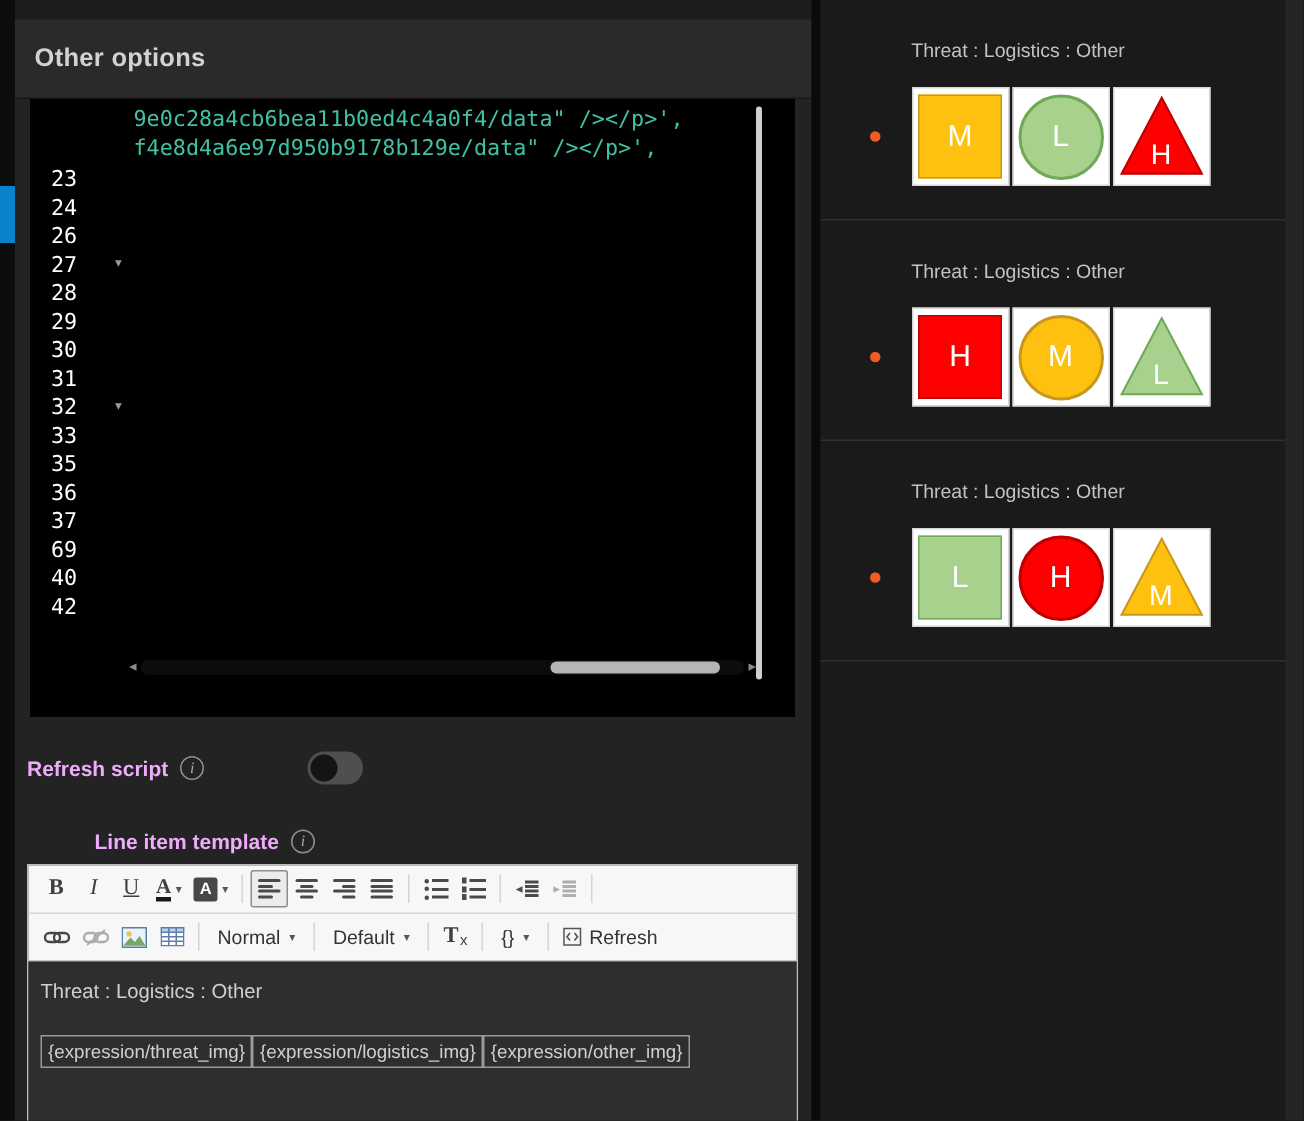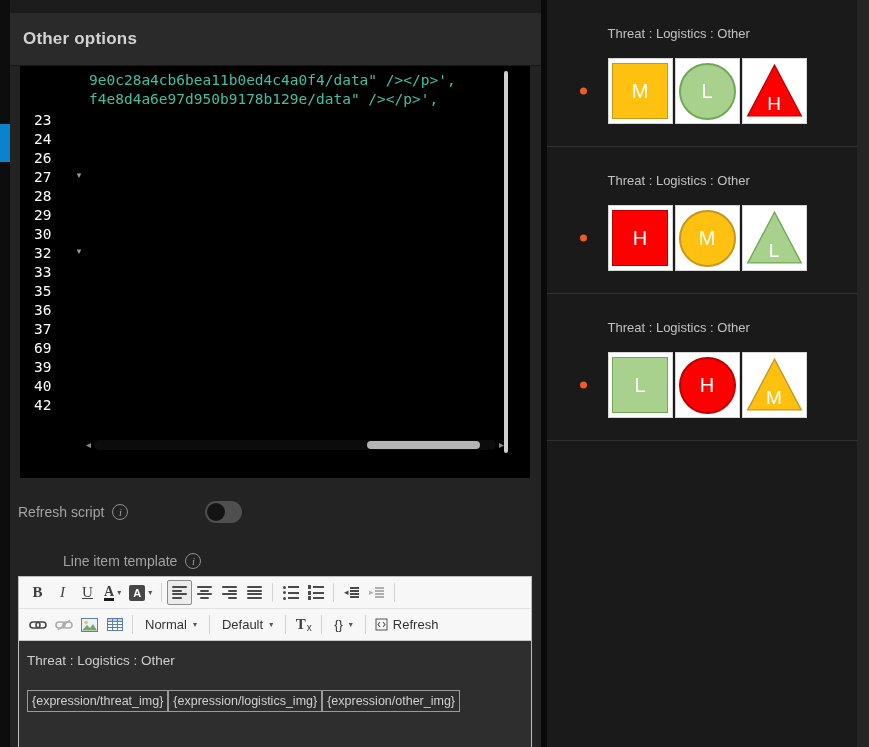--- a/index.html
+++ b/index.html
@@ -28,21 +28,21 @@
   .vscroll { position:absolute; right:22px; top:5px; bottom:25px; width:4px; background:#cfcfcf; border-radius:2px; }
   .hscroll { position:absolute; left:66px; right:26px; bottom:26px; height:14px; display:flex; align-items:center; gap:3px; }
   .hs-arrow { color:#8a8a8a; font-size:10px; line-height:1; }
   .hs-track { flex:1; height:10px; position:relative; background:#0c0c0c; border-radius:5px; }
   .hs-thumb { position:absolute; top:1px; bottom:1px; left:68%; width:28%; background:#b5b5b5; border-radius:4px; }
 
   
   .field-row { position:absolute; left:8px; right:8px; height:26px; display:flex; align-items:center; }
   .refresh-row { top:499px; }
   .template-row { top:548px;margin-left:45px; }
-  .field-label { font-size:14px; color:#a3a3a3; }
+  .field-label { font-size:14px; color:#f0abfc;font-weight:bold; }
   .info-icon { width:16px; height:16px; border:1px solid #8f8f8f; border-radius:50%; color:#a8a8a8;
                font-size:10.5px; display:inline-flex; align-items:center; justify-content:center;
                margin-left:8px; font-family:"Liberation Serif", serif; font-style:italic; }
   .toggle { position:absolute; left:187px; top:2px; width:37px; height:22px; border-radius:11px; background:#4f4f4f; }
   .toggle .knob { position:absolute; left:2px; top:2px; width:18px; height:18px; border-radius:50%; background:#141414; }
 
   
   .rte { position:absolute; left:8px; top:576px; width:514px; bottom:-2px; background:#2e2e2e;
          border:1px solid #bdbdbd; display:flex; flex-direction:column; }
   .tb { background:#f7f7f7; display:flex; align-items:center; padding:3px 6px; min-height:32px; flex:none; }
@@ -125,27 +125,27 @@
     <div class="script-widget">
       <div class="code-area">
         <div>
             <div class="code-row"><span class="ln">23</span><span class="fold"></span><span class="code">9e0c28a4cb6bea11b0ed4c4a0f4/data" /&gt;&lt;/p&gt;',</span></div>
             <div class="code-row"><span class="ln">24</span><span class="fold"></span><span class="code">f4e8d4a6e97d950b9178b129e/data" /&gt;&lt;/p&gt;',</span></div>
             <div class="code-row"><span class="ln">26</span><span class="fold"></span><span class="code"></span></div>
             <div class="code-row"><span class="ln">27</span><span class="fold"></span><span class="code"></span></div>
             <div class="code-row"><span class="ln">28</span><span class="fold"></span><span class="code"></span></div>
             <div class="code-row"><span class="ln">29</span><span class="fold">▾</span><span class="code"></span></div>
             <div class="code-row"><span class="ln">30</span><span class="fold"></span><span class="code"></span></div>
+            <div class="code-row"><span class="ln">31</span><span class="fold"></span><span class="code"></span></div>
             <div class="code-row"><span class="ln">32</span><span class="fold"></span><span class="code"></span></div>
             <div class="code-row"><span class="ln">33</span><span class="fold"></span><span class="code"></span></div>
             <div class="code-row"><span class="ln">35</span><span class="fold">▾</span><span class="code"></span></div>
             <div class="code-row"><span class="ln">36</span><span class="fold"></span><span class="code"></span></div>
             <div class="code-row"><span class="ln">37</span><span class="fold"></span><span class="code"></span></div>
             <div class="code-row"><span class="ln">69</span><span class="fold"></span><span class="code"></span></div>
-            <div class="code-row"><span class="ln">39</span><span class="fold"></span><span class="code"></span></div>
             <div class="code-row"><span class="ln">40</span><span class="fold"></span><span class="code"></span></div>
             <div class="code-row"><span class="ln">42</span><span class="fold"></span><span class="code"></span></div>
           </div>
       </div>
       <div class="vscroll"></div>
       <div class="hscroll">
         <span class="hs-arrow">◂</span>
         <div class="hs-track">
           <div class="hs-thumb"></div>
         </div>

